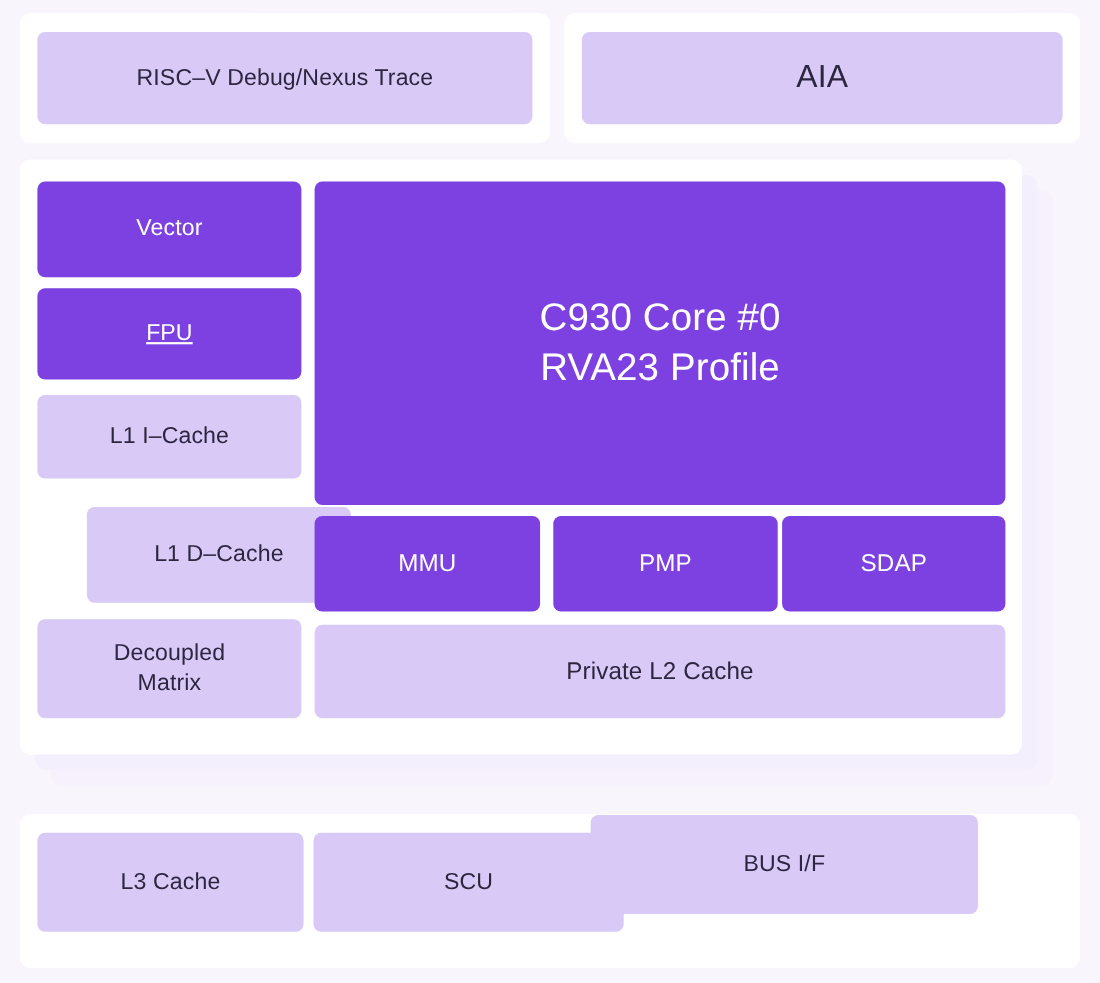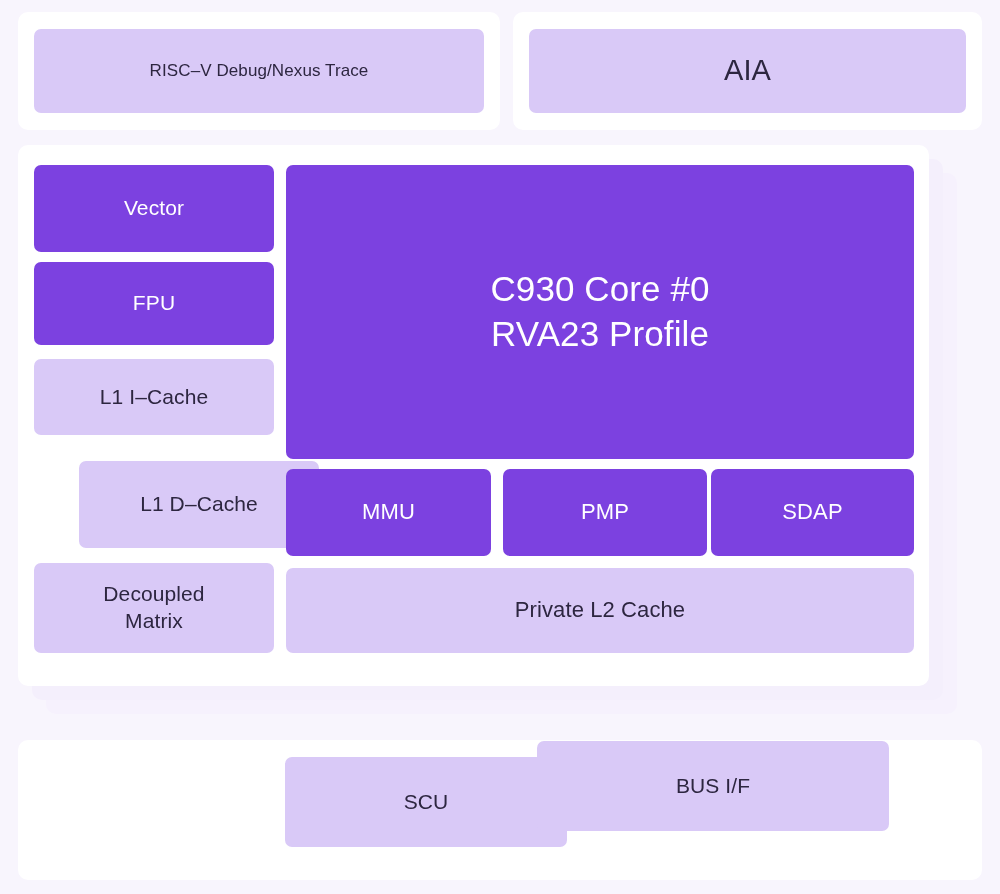--- a/index.html
+++ b/index.html
@@ -54,30 +54,30 @@
   .stack-layer {
     position: absolute;
     background: #f4effc;
     border-radius: 10px;
     box-sizing: border-box;
   }
   .stack-layer.l2 { background: #f6f1fd; }
 
   
   #card-debug  { left: 18px;  top: 12px;  width: 482px; height: 118px; }
-  #blk-debug   { left: 16px;  top: 17px;  width: 450px; height: 84px; font-size: 17px; }
+  #blk-debug   { left: 16px;  top: 17px;  width: 450px; height: 84px; font-size: 21px; }
 
   #card-aia    { left: 513px; top: 12px;  width: 469px; height: 118px; }
   #blk-aia     { left: 16px;  top: 17px;  width: 437px; height: 84px; font-size: 29px; }
 
   
   #card-core   { left: 18px;  top: 145px; width: 911px; height: 541px; }
 
   #blk-vector  { left: 16px;  top: 20px;  width: 240px; height: 87px;  font-size: 21px; }
-  #blk-fpu     { left: 16px;  top: 117px; width: 240px; height: 83px;  font-size: 21px; }
+  #blk-fpu     { left: 16px;  top: 117px; width: 240px; height: 83px;  font-size: 21px; text-decoration: underline; }
   #blk-l1i     { left: 16px;  top: 214px; width: 240px; height: 76px;  font-size: 21px; }
   #blk-l1d     { left: 16px;  top: 316px; width: 240px; height: 87px;  font-size: 21px; margin-left: 45px; }
   #blk-matrix  { left: 16px;  top: 418px; width: 240px; height: 90px;  font-size: 21px; }
 
   #blk-core    { left: 268px; top: 20px;  width: 628px; height: 294px; font-size: 35px; flex-direction: column; }
   #blk-mmu     { left: 268px; top: 324px; width: 205px; height: 87px;  font-size: 22px; }
   #blk-pmp     { left: 485px; top: 324px; width: 204px; height: 87px;  font-size: 22px; }
   #blk-sdap    { left: 693px; top: 324px; width: 203px; height: 87px;  font-size: 22px; }
   #blk-l2      { left: 268px; top: 423px; width: 628px; height: 85px;  font-size: 22px; }
 
@@ -130,17 +130,18 @@
     <div class="block dark" id="blk-pmp">PMP</div>
 
     <div class="block dark" id="blk-mmu">MMU</div>
 
     <div class="block dark" id="blk-sdap">SDAP</div>
 
     <div class="block light" id="blk-l2">Private L2 Cache</div>
   </div>
 
   <div class="card" id="card-bottom">
+    <div class="block light" id="blk-l3">L3 Cache</div>
     <div class="block light" id="blk-scu">SCU</div>
     <div class="block light" id="blk-busif">BUS I/F</div>
   </div>
 
 </div>
 
 </body></html>

